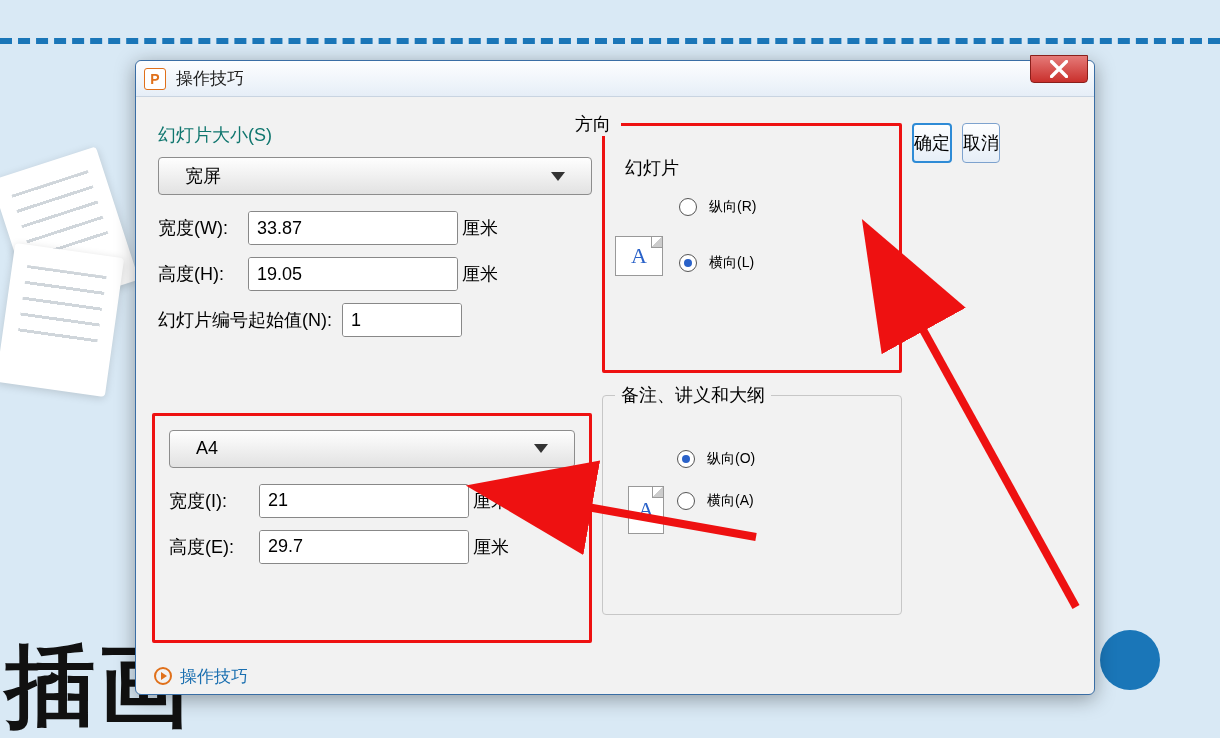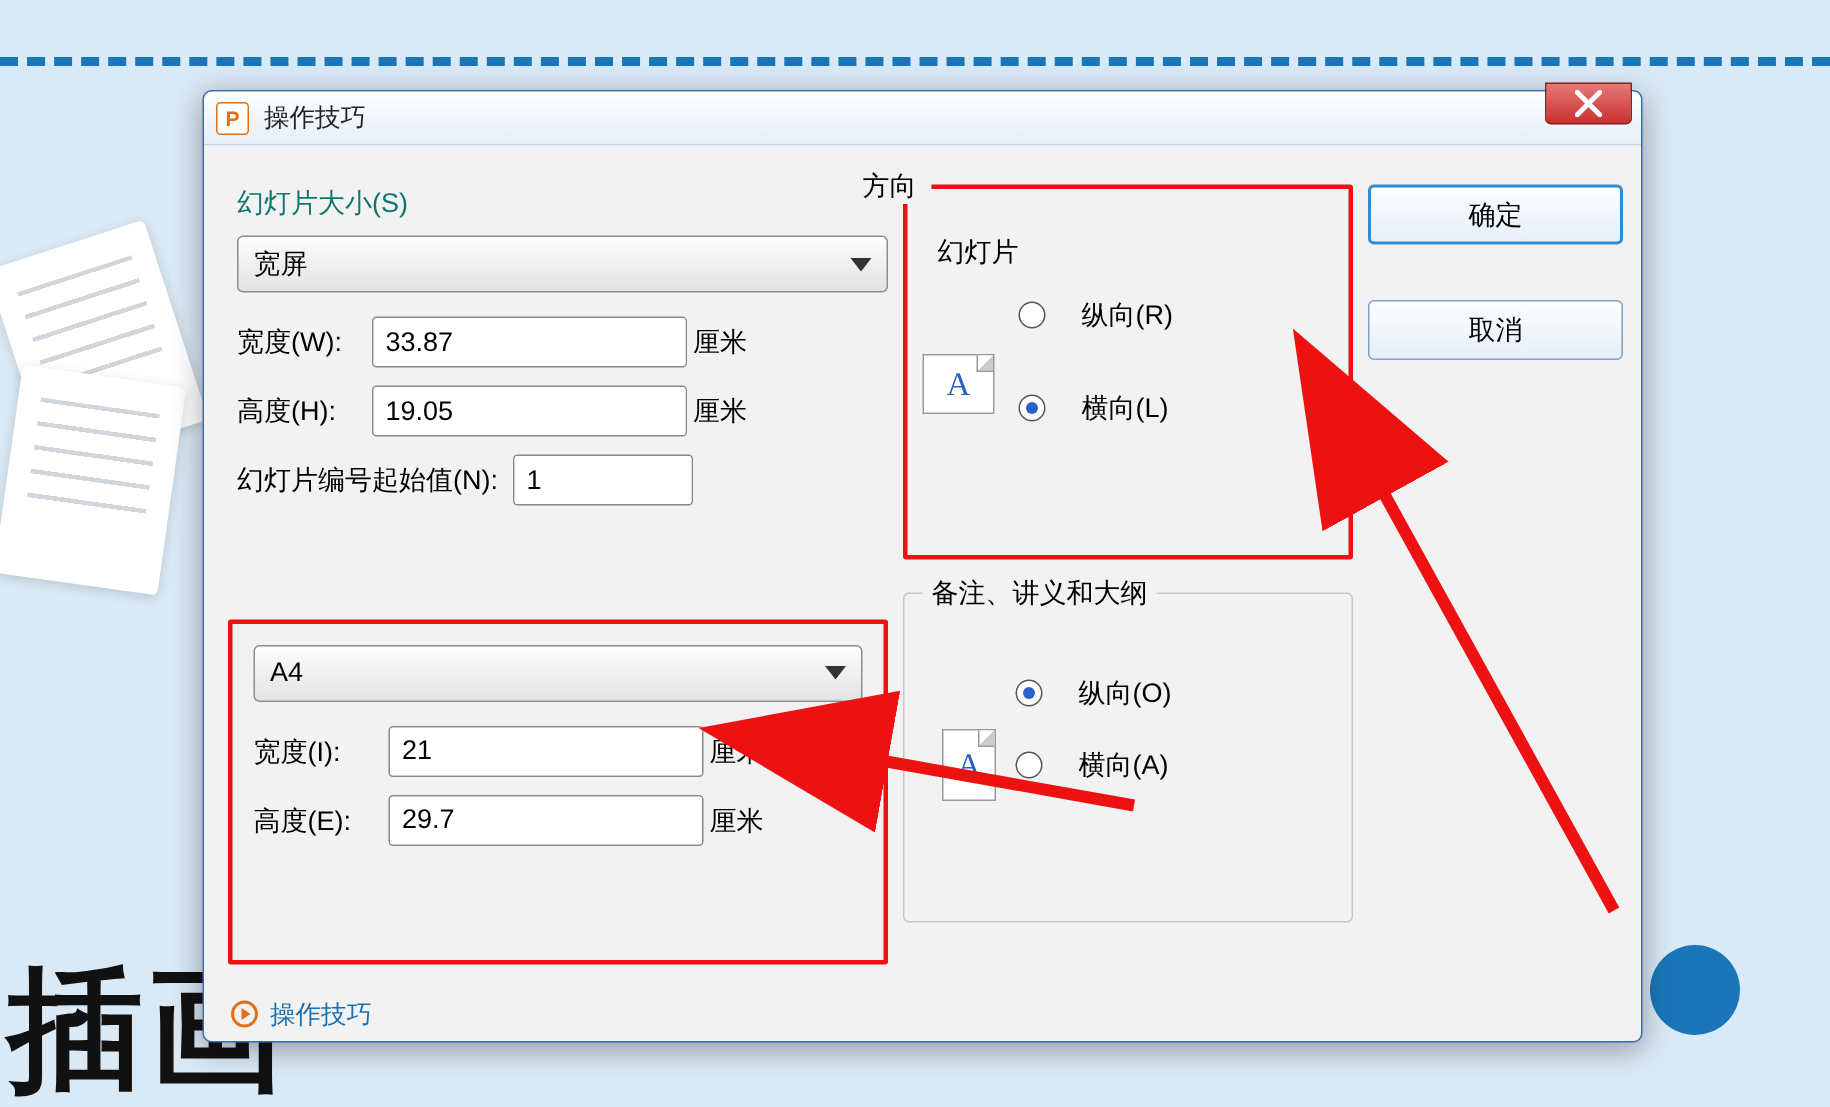--- a/index.html
+++ b/index.html
@@ -99,21 +99,21 @@
   
   .slidesize { grid-column:1; grid-row:1; height: 280px; border:none; padding:0 0 0 6px; margin-top:14px; }
   .slidesize .group-legend { position:static; padding:0; margin-bottom:10px; display:block;}
   
   .combo {
     width: 100%;
     height: 38px;
     background: linear-gradient(to bottom,#fefefe,#e2e2e2);
     border: 1px solid #8d8d8d;
     border-radius: 4px;
-    display:flex; align-items:center; padding:0 10px;
+    display:flex; align-items:center; padding:0 26px;
     justify-content:space-between;
     font-size:18px;
     margin-bottom: 16px;
   }
   .combo .tri {
     width:0;height:0;border-left:7px solid transparent;border-right:7px solid transparent;border-top:9px solid #333;
   }
 
   .fieldrow {
     display:flex; align-items:center; margin-bottom:12px; gap:4px;
@@ -145,21 +145,21 @@
   
   .orientcol { grid-column:2; grid-row: 1 / span 2; padding:0;}
   .orient-slides {
     border:3px solid #e11; border-radius:2px;
     padding: 12px 14px; margin-top:14px; height:250px; position:relative;
     background:transparent;
   }
   .orient-slides .subt { position:absolute; top:-14px; left:-40px; font-size:18px; background:#f2f2f2; padding:0 10px;}
   .subtitle { font-size:18px; margin:18px 0 18px 6px;}
   .radio-row {
-    display:flex; align-items:center; margin-left:60px; gap:24px; margin-bottom:38px; font-size:18px;
+    display:flex; margin-left:60px; gap:12px; margin-bottom:38px; font-size:14px;
   }
   .radio-row.small-gap{ margin-bottom:24px;}
   .radio {
     width:18px;height:18px;border:1px solid #555;border-radius:50%;
     display:inline-flex;align-items:center;justify-content:center;background:#fff;
   }
   .radio.checked::after{content:"";width:8px;height:8px;border-radius:50%;background:#2a62c9;}
   .page-icon {
     position:absolute; left:10px; top:110px;
     width:48px; height:40px; background:#fff; border:1px solid #999;
@@ -173,21 +173,21 @@
   .page-icon.vert{ width:36px; height:48px; top: auto; left:25px;}
 
   .orient-notes {
     border:1px solid #c7c7c7; border-radius:4px;
     padding: 10px 14px 14px 14px; margin-top:22px; height:220px; position:relative;
   }
   .orient-notes .leghead { position:absolute; top:-13px; left:12px; background:#f2f2f2; padding:0 6px;}
   .orient-notes .page-icon.vert{ top:90px;}
 
   
-  .btncol { grid-column:3; grid-row:1; display:flex; flex-direction:column; gap:37px; padding-top:14px;}
+  .btncol { grid-column:3; grid-row:1; display:flex; flex-direction:row; gap:10px; padding-top:14px;}
   .winbtn {
     height:40px; border:1px solid #7da2ce; border-radius:4px;
     background:linear-gradient(to bottom,#fdfeff,#e6eef7);
     font-size:18px; cursor:pointer;
     display:flex;align-items:center;justify-content:center;
   }
   .winbtn.primary { border:2px solid #2e8bd6;}
 
   .footer {
     height: 36px; padding: 0 18px; display:flex; align-items:center; gap:8px;

